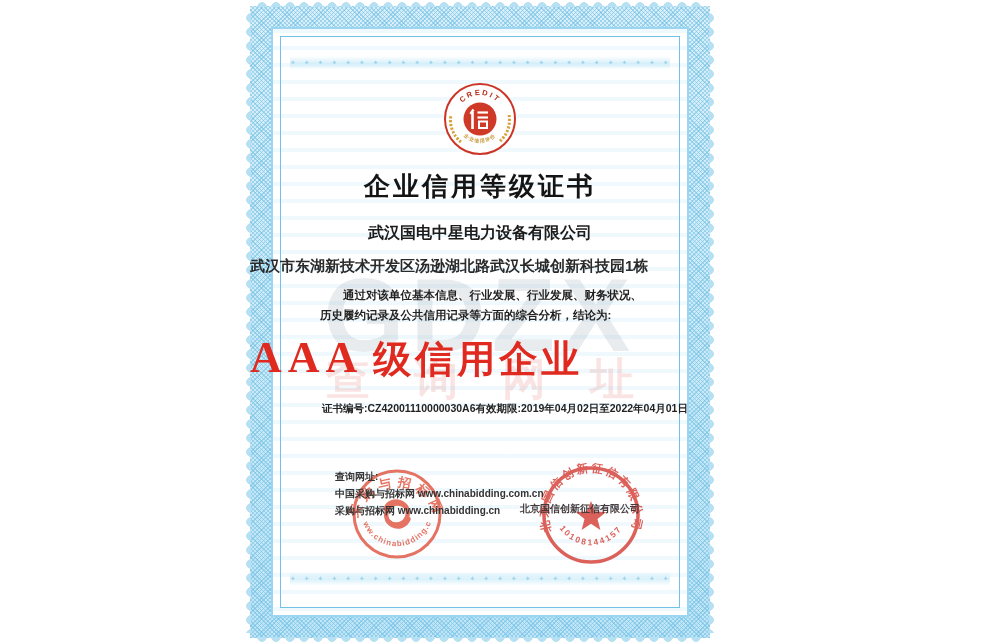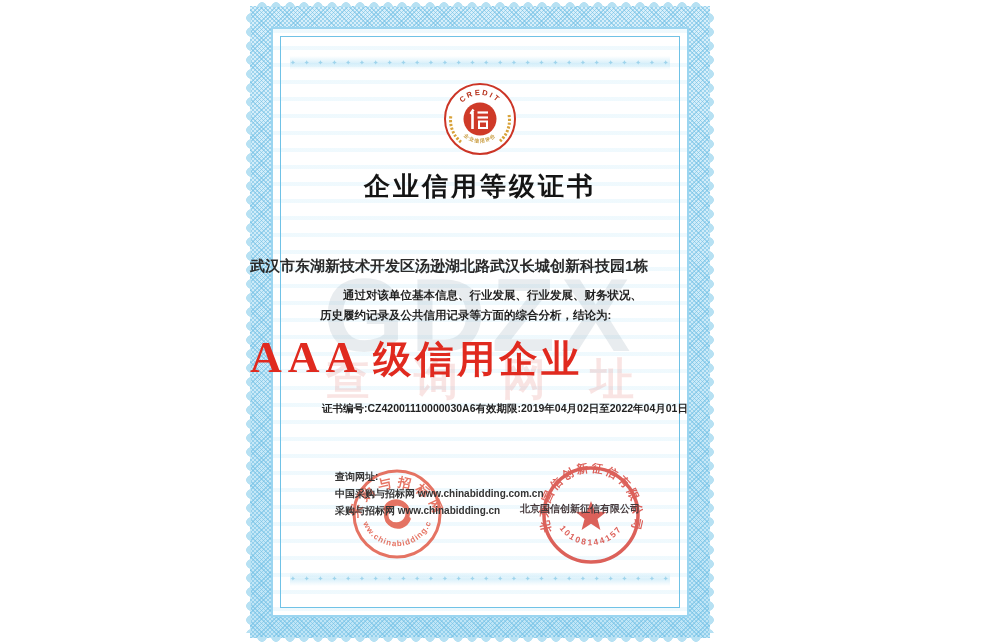--- a/index.html
+++ b/index.html
@@ -100,20 +100,21 @@
           <path d="M30.5 27.5 L27.5 32" stroke-width="2.4"></path>
           <path d="M29.5 30 L29.5 47" stroke-width="2.6"></path>
           <path d="M34.5 30.5 H45" stroke-width="2.2"></path>
           <path d="M34.5 35.5 H45" stroke-width="2.2"></path>
           <rect x="36" y="39.5" width="8" height="6.5" stroke-width="2"></rect>
         </g>
       </svg>
 
       <div class="title">企业信用等级证书</div>
 
+      <div class="company">武汉国电中星电力设备有限公司</div>
 
       <div class="address">武汉市东湖新技术开发区汤逊湖北路武汉长城创新科技园1栋</div>
 
       <div class="para">通过对该单位基本信息、行业发展、行业发展、财务状况、历史履约记录及公共信用记录等方面的综合分析，结论为:</div>
 
       <div class="rating">
         <span class="grade">AAA</span><span class="suffix">级信用企业</span>
       </div>
 
       <div class="cert-row">

